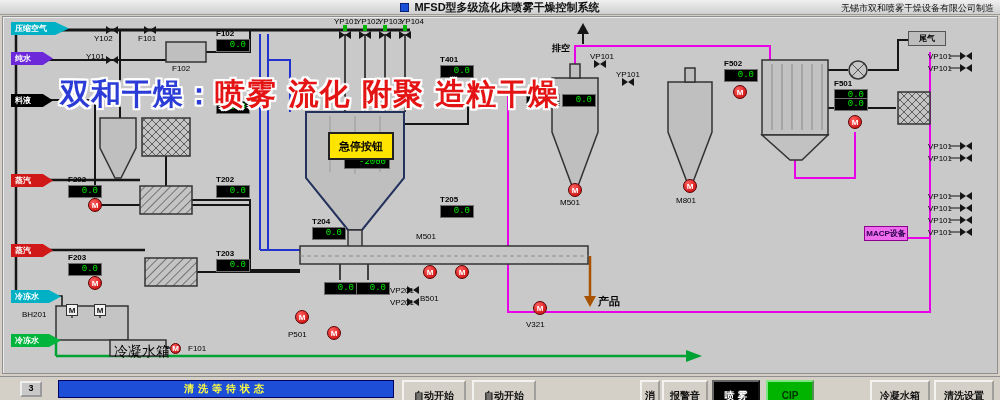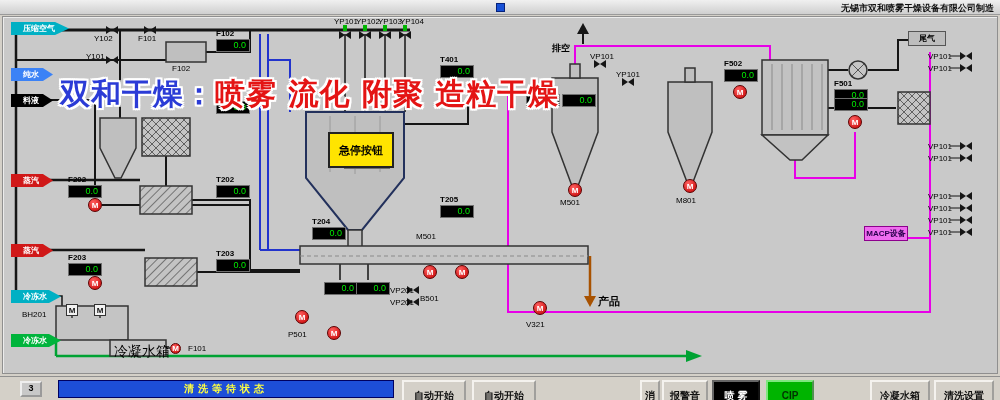--- a/index.html
+++ b/index.html
@@ -1,37 +1,37 @@
 <!DOCTYPE html>
 <html><head>
 <meta charset="utf-8">
 <style>
 *{margin:0;padding:0;box-sizing:border-box}
 body{font-family:"Liberation Sans",sans-serif;background:#808080}
 #screen{position:relative;width:1000px;height:400px;background:#d4d0c8;overflow:hidden;font-family:"Liberation Sans",sans-serif}
 #titlebar{position:absolute;left:0;top:0;width:100%;height:15px;background:linear-gradient(#f0f0f0,#cfcfcf);border-bottom:1px solid #9a9a9a;display:flex;align-items:center;justify-content:center;gap:5px;z-index:8}
 #titlebar .win-icon{width:9px;height:9px;background:#1750d6;border:1px solid #06227a}
 #titlebar .title{font-size:11px;font-weight:bold;color:#101010}
-#titlebar .mfr{position:absolute;right:6px;top:2px;font-size:9px;font-weight:bold;color:#101010}
+#titlebar .mfr{position:absolute;right:6px;top:2px;font-size:9px;font-weight:normal;color:#101010}
 #diagram{position:absolute;left:2px;top:16px;width:996px;height:358px;background:#c9c9c9;border:1px solid #8f8f8f;box-shadow:inset 1px 1px 0 #ececec;z-index:0}
 svg.layer{position:absolute;left:0;top:0;z-index:1;pointer-events:none}
 .lbl{position:absolute;font-size:8px;line-height:9px;color:#000;white-space:nowrap;z-index:3}
 .meter{position:absolute;z-index:3}
 .meter .mtag{display:block;font-size:8px;line-height:8px;color:#000;margin-bottom:1px;font-weight:bold}
 .meter .mtag:empty{display:none}
-.meter .mval{display:block;background:#000;border:1px solid #6f6f6f;color:#00ee00;font-family:Liberation Sans, sans-serif;font-size:9px;line-height:11px;min-width:34px;padding:0 3px;text-align:right}
+.meter .mval{display:block;background:#000;border:1px solid #6f6f6f;color:#00ee00;font-family:Liberation Mono, monospace;font-size:9px;line-height:11px;min-width:34px;padding:0 3px;text-align:right}
 .meter.wide .mval{min-width:46px;color:#00ff00}
-.stream{position:absolute;left:11px;height:13px;display:flex;align-items:center;padding:0 12px 0 12px;clip-path:polygon(0 0,76% 0,100% 50%,76% 100%,0 100%);z-index:3}
+.stream{position:absolute;left:11px;height:13px;display:flex;align-items:center;padding:0 12px 0 4px;clip-path:polygon(0 0,76% 0,100% 50%,76% 100%,0 100%);z-index:3}
 .stream span{font-size:8px;font-weight:bold;color:#fff;white-space:nowrap}
 .pump{position:absolute;width:14px;height:14px;border-radius:50%;background:radial-gradient(circle at 35% 30%,#ff6060,#c40000);border:1px solid #5c0000;display:flex;align-items:center;justify-content:center;z-index:3;cursor:pointer}
 .pump span{font-size:8px;font-weight:bold;color:#fff}
 .pump.small{width:11px;height:11px}
 .agit{position:absolute;width:12px;height:12px;background:#f2f2f2;border:1px solid #333;display:flex;align-items:center;justify-content:center;z-index:3}
 .agit span{font-size:8px;font-weight:bold;color:#111}
-.estop{position:absolute;left:328px;top:132px;width:66px;height:36px;background:#ffe400;border:2px solid #222;color:#000;font-size:11px;font-weight:bold;display:flex;align-items:center;justify-content:center;z-index:3;cursor:pointer;white-space:nowrap}
+.estop{position:absolute;left:328px;top:132px;width:66px;height:28px;background:#ffe400;border:2px solid #222;color:#000;font-size:11px;font-weight:bold;display:flex;align-items:center;justify-content:center;z-index:3;cursor:pointer;white-space:nowrap}
 .boxlabel{position:absolute;z-index:3;display:flex;align-items:center;justify-content:center;font-size:8px;font-weight:bold}
 #tailgas{left:908px;top:31px;width:38px;height:15px;background:#bdbdbd;border:1px solid #555;color:#000}
 #macp{left:864px;top:226px;width:44px;height:15px;background:#ef6cef;border:1px solid #8d008d;color:#2a004d}
 #vent{left:552px;top:42px;font-size:9px;font-weight:bold;color:#000;z-index:3;position:absolute;white-space:nowrap}
 #product{left:598px;top:294px;font-size:11px;font-weight:bold;color:#000;z-index:3;position:absolute;white-space:nowrap}
 #condensate{left:114px;top:343px;font-size:14px;color:#000;z-index:3;position:absolute;white-space:nowrap}
 #bottombar{position:absolute;left:0;top:376px;width:100%;height:24px;background:#d4d0c8;border-top:1px solid #8f8f8f;z-index:8}
 .btn{position:absolute;top:3px;height:32px;background:#d4d0c8;border:2px outset #f4f2ee;font-family:"Liberation Sans",sans-serif;font-size:10px;font-weight:bold;color:#111;line-height:12px;padding:0 2px;cursor:pointer;white-space:nowrap}
 .btn.black{background:#000;color:#fff;border-color:#666}
 .btn.green{background:#00b400;color:#003300;border-color:#7fe67f}
@@ -161,29 +161,30 @@
     <g fill="#00b400">
       <rect x="343" y="25" width="4" height="6"></rect>
         <rect x="363" y="25" width="4" height="6"></rect>
       <rect x="383" y="25" width="4" height="6"></rect>
         <rect x="403" y="25" width="4" height="6"></rect>
     </g>
   </svg>
 
   <div id="titlebar">
     <span class="win-icon"></span>
+    <span class="title">MFSD型多级流化床喷雾干燥控制系统</span>
     <span class="mfr">无锡市双和喷雾干燥设备有限公司制造</span>
   </div>
 
   <div id="watermark"><span class="w1">双和干燥：</span><span class="w2">喷雾 流化 附聚 造粒干燥</span></div>
 
   <div class="stream" style="top: 22px; width: 58px; background-color: rgb(0, 176, 196);">
       <span>压缩空气</span>
     </div>
-  <div class="stream" style="top: 52px; width: 42px; background-color: #3b82f6; margin-top: 16px;">
+  <div class="stream" style="top: 52px; width: 42px; background-color: #6d28d9;">
       <span>纯水</span>
     </div>
   <div class="stream" style="top: 94px; width: 42px; background-color: #000000;">
       <span>料液</span>
     </div>
   <div class="stream" style="top: 174px; width: 42px; background-color: rgb(208, 24, 24);">
       <span>蒸汽</span>
     </div>
   <div class="stream" style="top: 244px; width: 42px; background-color: rgb(208, 24, 24);">
       <span>蒸汽</span>

